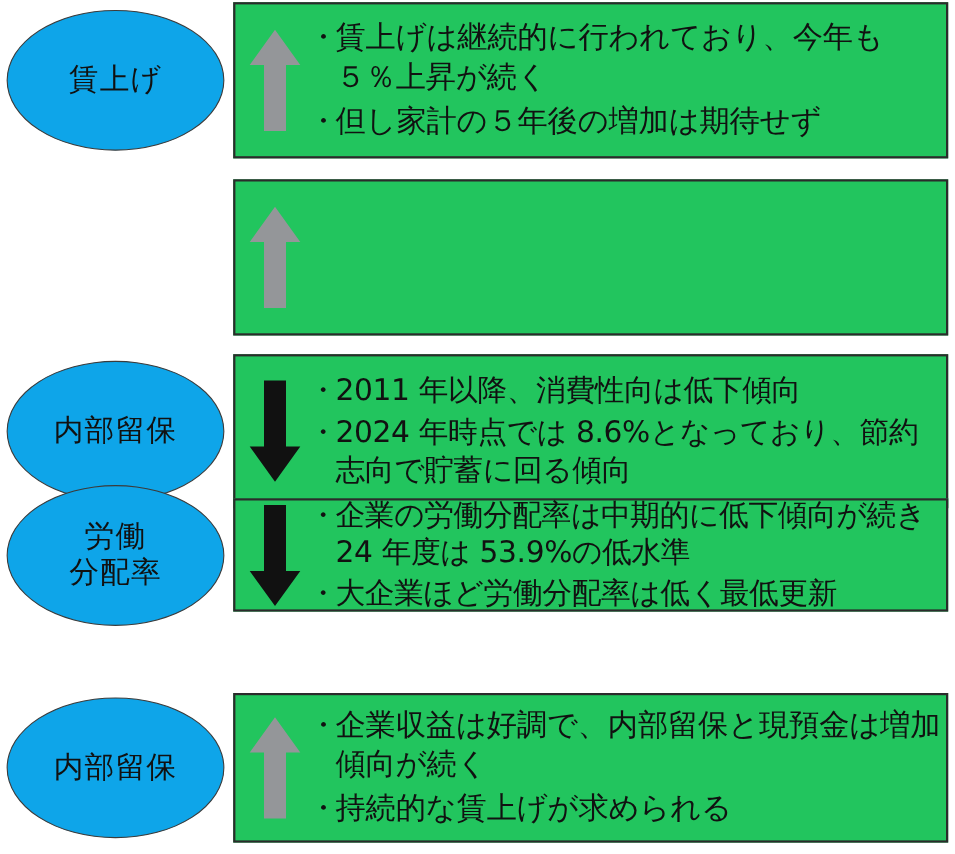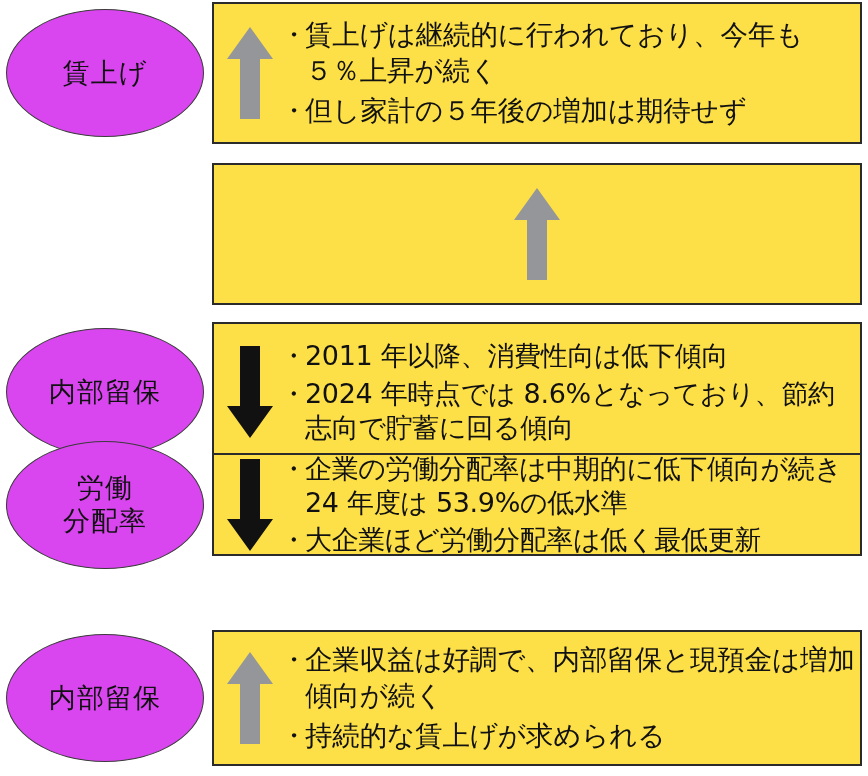--- a/index.html
+++ b/index.html
@@ -40,21 +40,21 @@
   }
   .oval {
     position: absolute;
     left: 0;
     top: 50%;
     transform: translateY(-50%);
     width: 198px;
     height: 128px;
     border: 1.6px solid #3b3b3b;
     border-radius: 50% / 50%;
-    background: #d946ef;
+    background: #0ea5e9;
     box-sizing: border-box;
     display: flex;
     align-items: center;
     justify-content: center;
     text-align: center;
   }
   .oval-label {
     font-size: 27px;
     line-height: 1.22;
     letter-spacing: 0.04em;
@@ -63,26 +63,25 @@
   }
 
   
   .panel {
     position: absolute;
     left: 212px;
     top: 0;
     width: 650px;
     height: 100%;
     border: 2.2px solid #2b2b2b;
-    background: #fde047;
+    background: #22c55e;
     box-sizing: border-box;
     display: flex;
     flex-direction: row;
     align-items: center;
-    justify-content: center;
   }
 
   
   .arrow-col {
     flex: 0 0 72px;
     display: flex;
     align-items: center;
     justify-content: center;
     height: 100%;
   }

